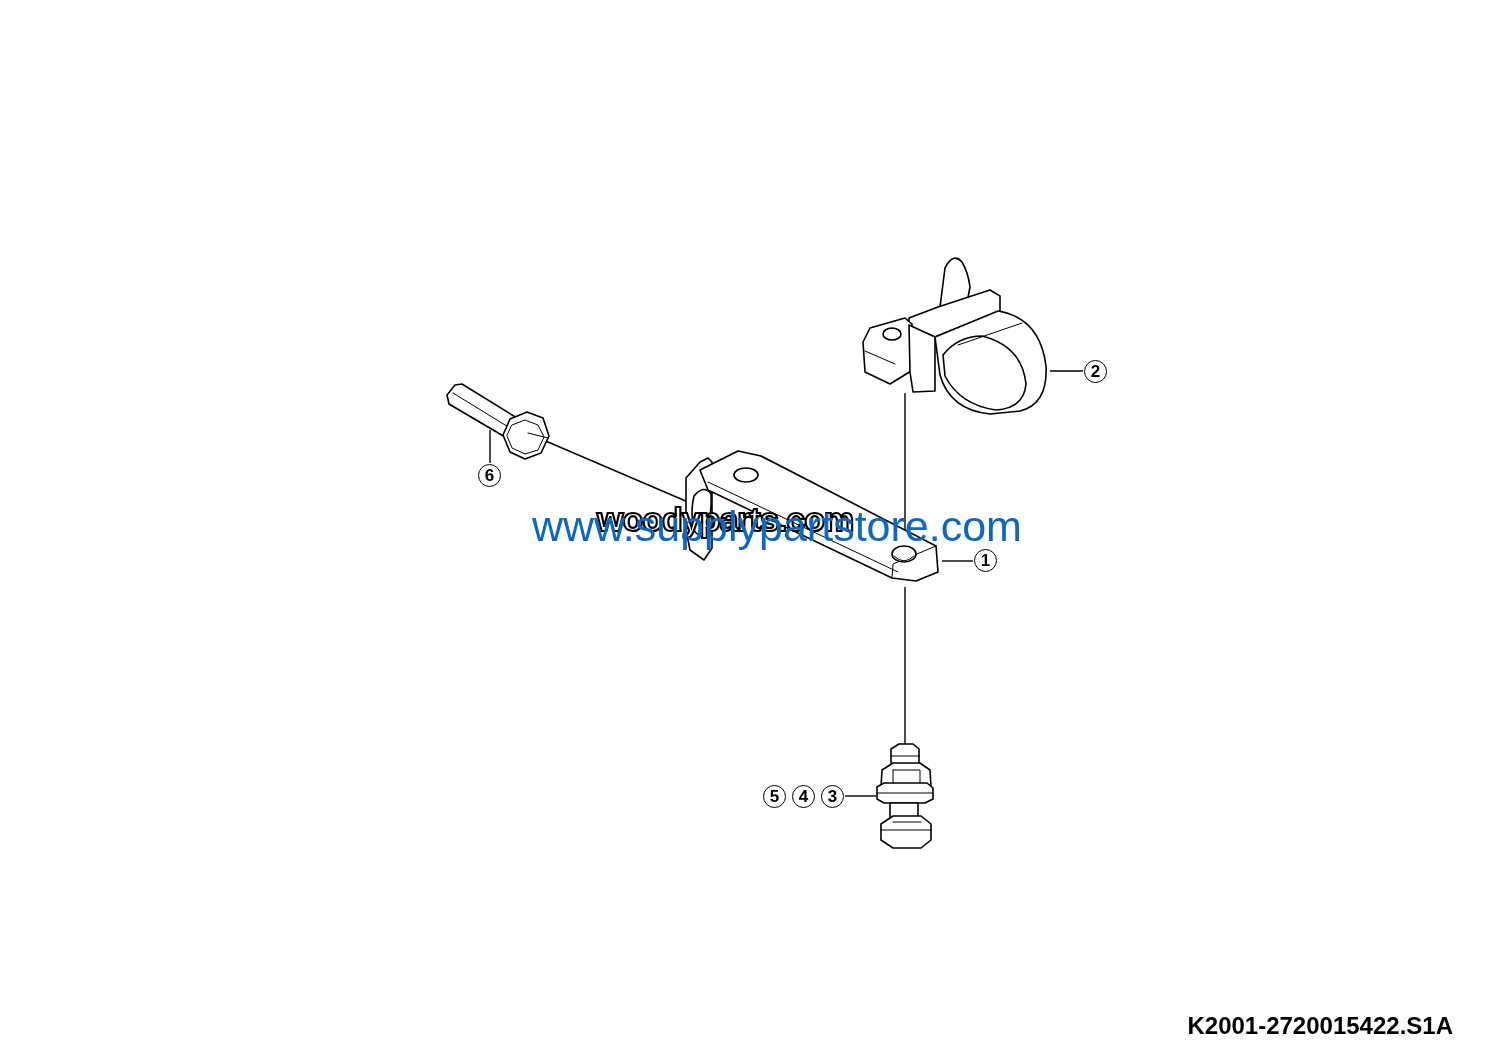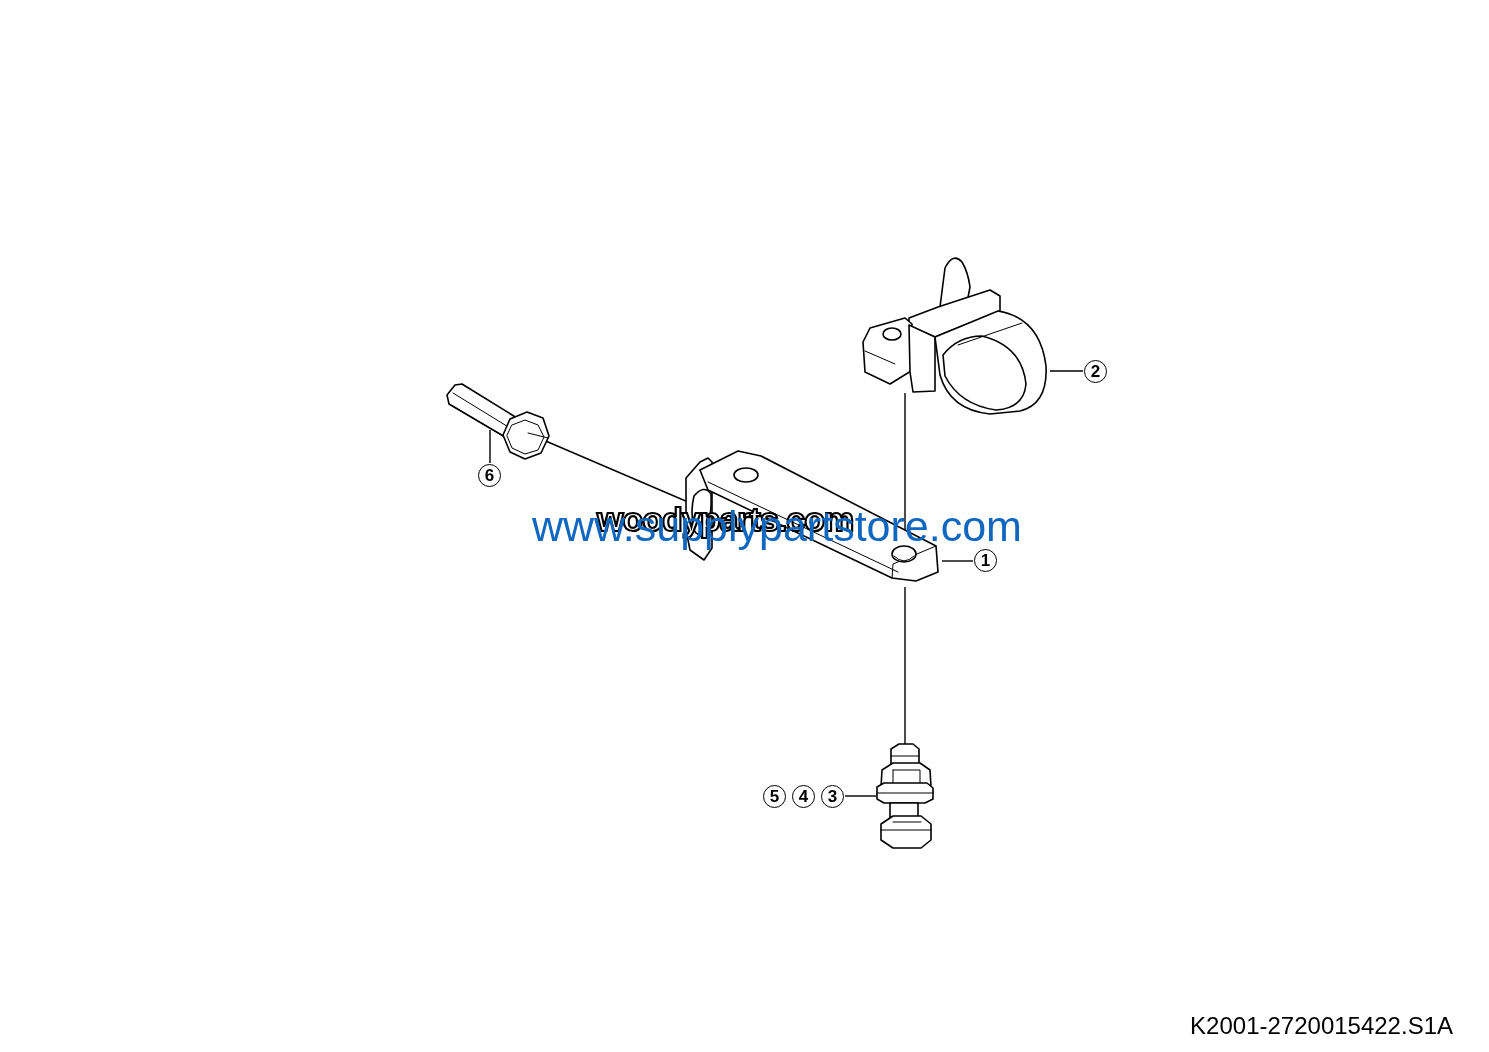--- a/index.html
+++ b/index.html
@@ -78,21 +78,21 @@
       font-size: 43px;
       color: #0f67c0;
       white-space: nowrap;
       line-height: 1;
     }
     .drawing-id {
       position: absolute;
       right: 36px;
       top: 1012px;
       font-family: "Liberation Sans", sans-serif;
-      font-weight: normal;
+      font-weight: bold;
       font-size: 24px;
       color: #000;
       white-space: nowrap;
     }
   </style>
 </head>
 <body>
 
 <div id="diagram">
   <svg width="1489" height="1052" viewBox="0 0 1489 1052" xmlns="http://www.w3.org/2000/svg">

